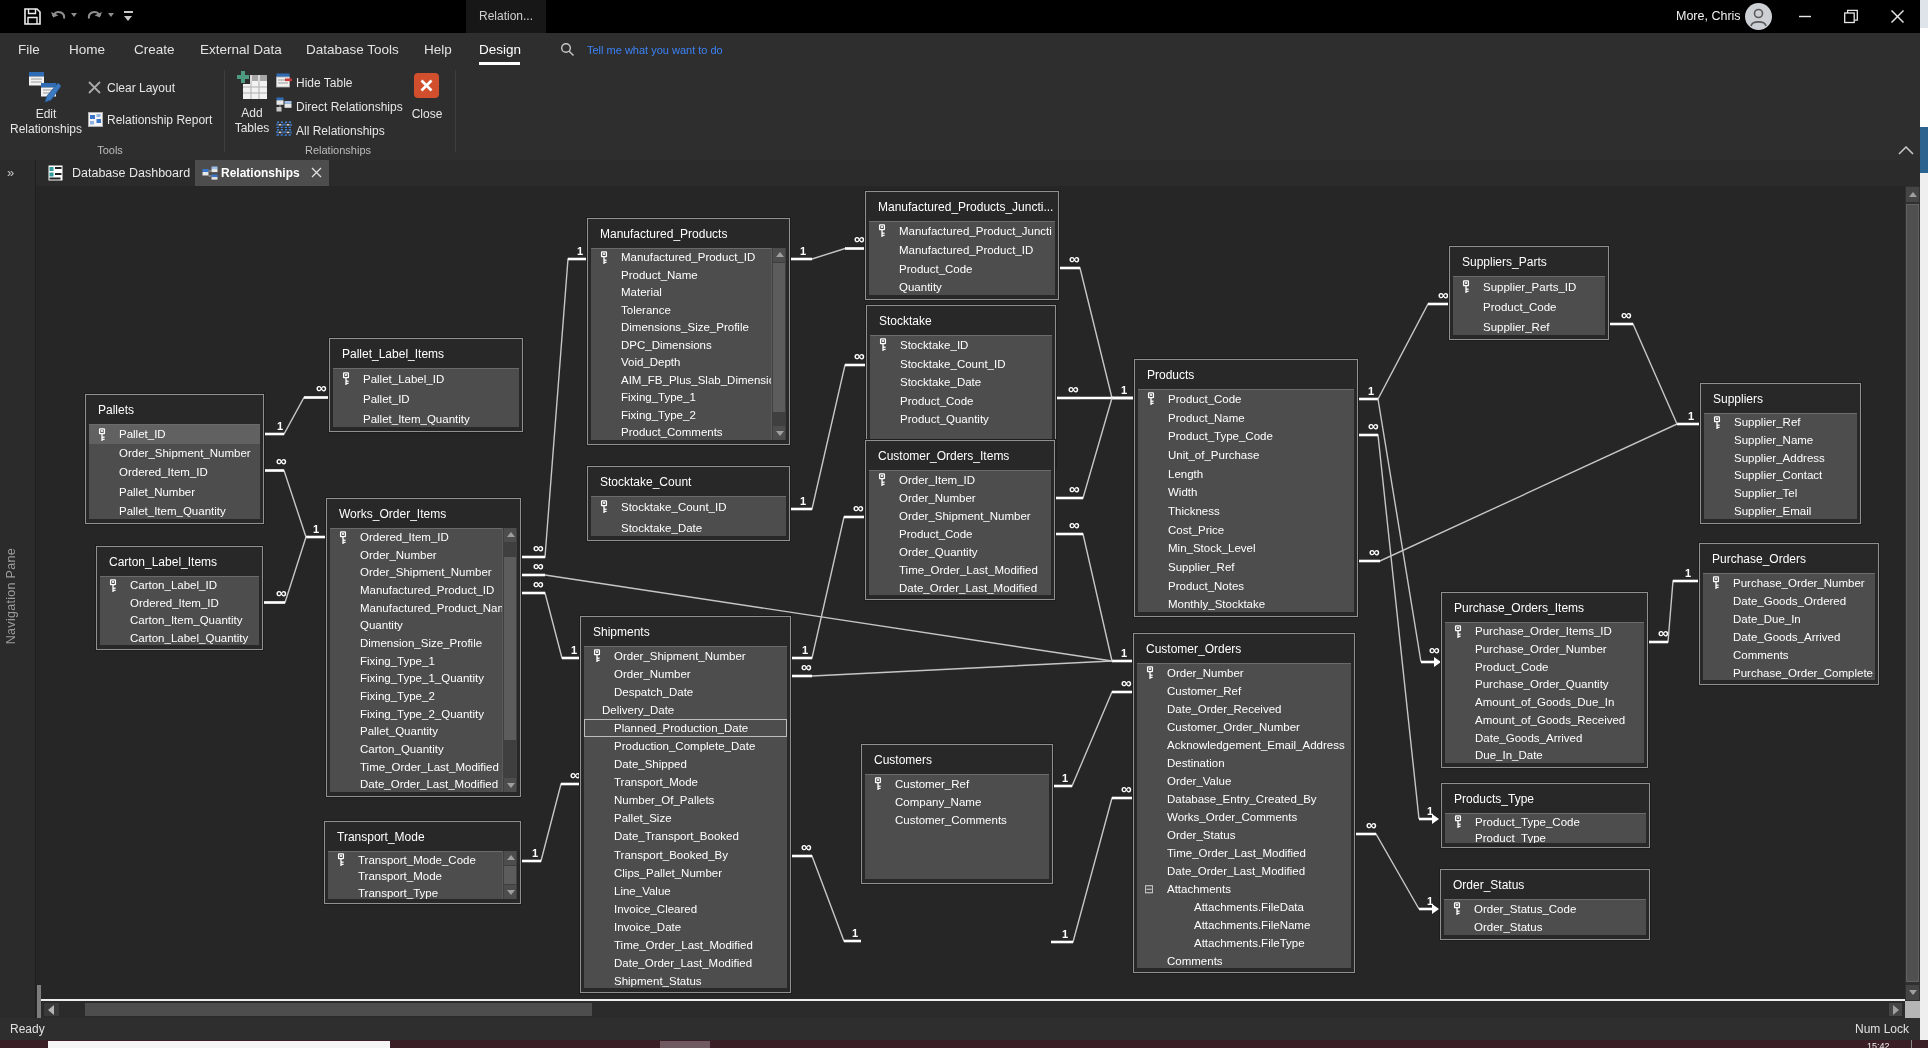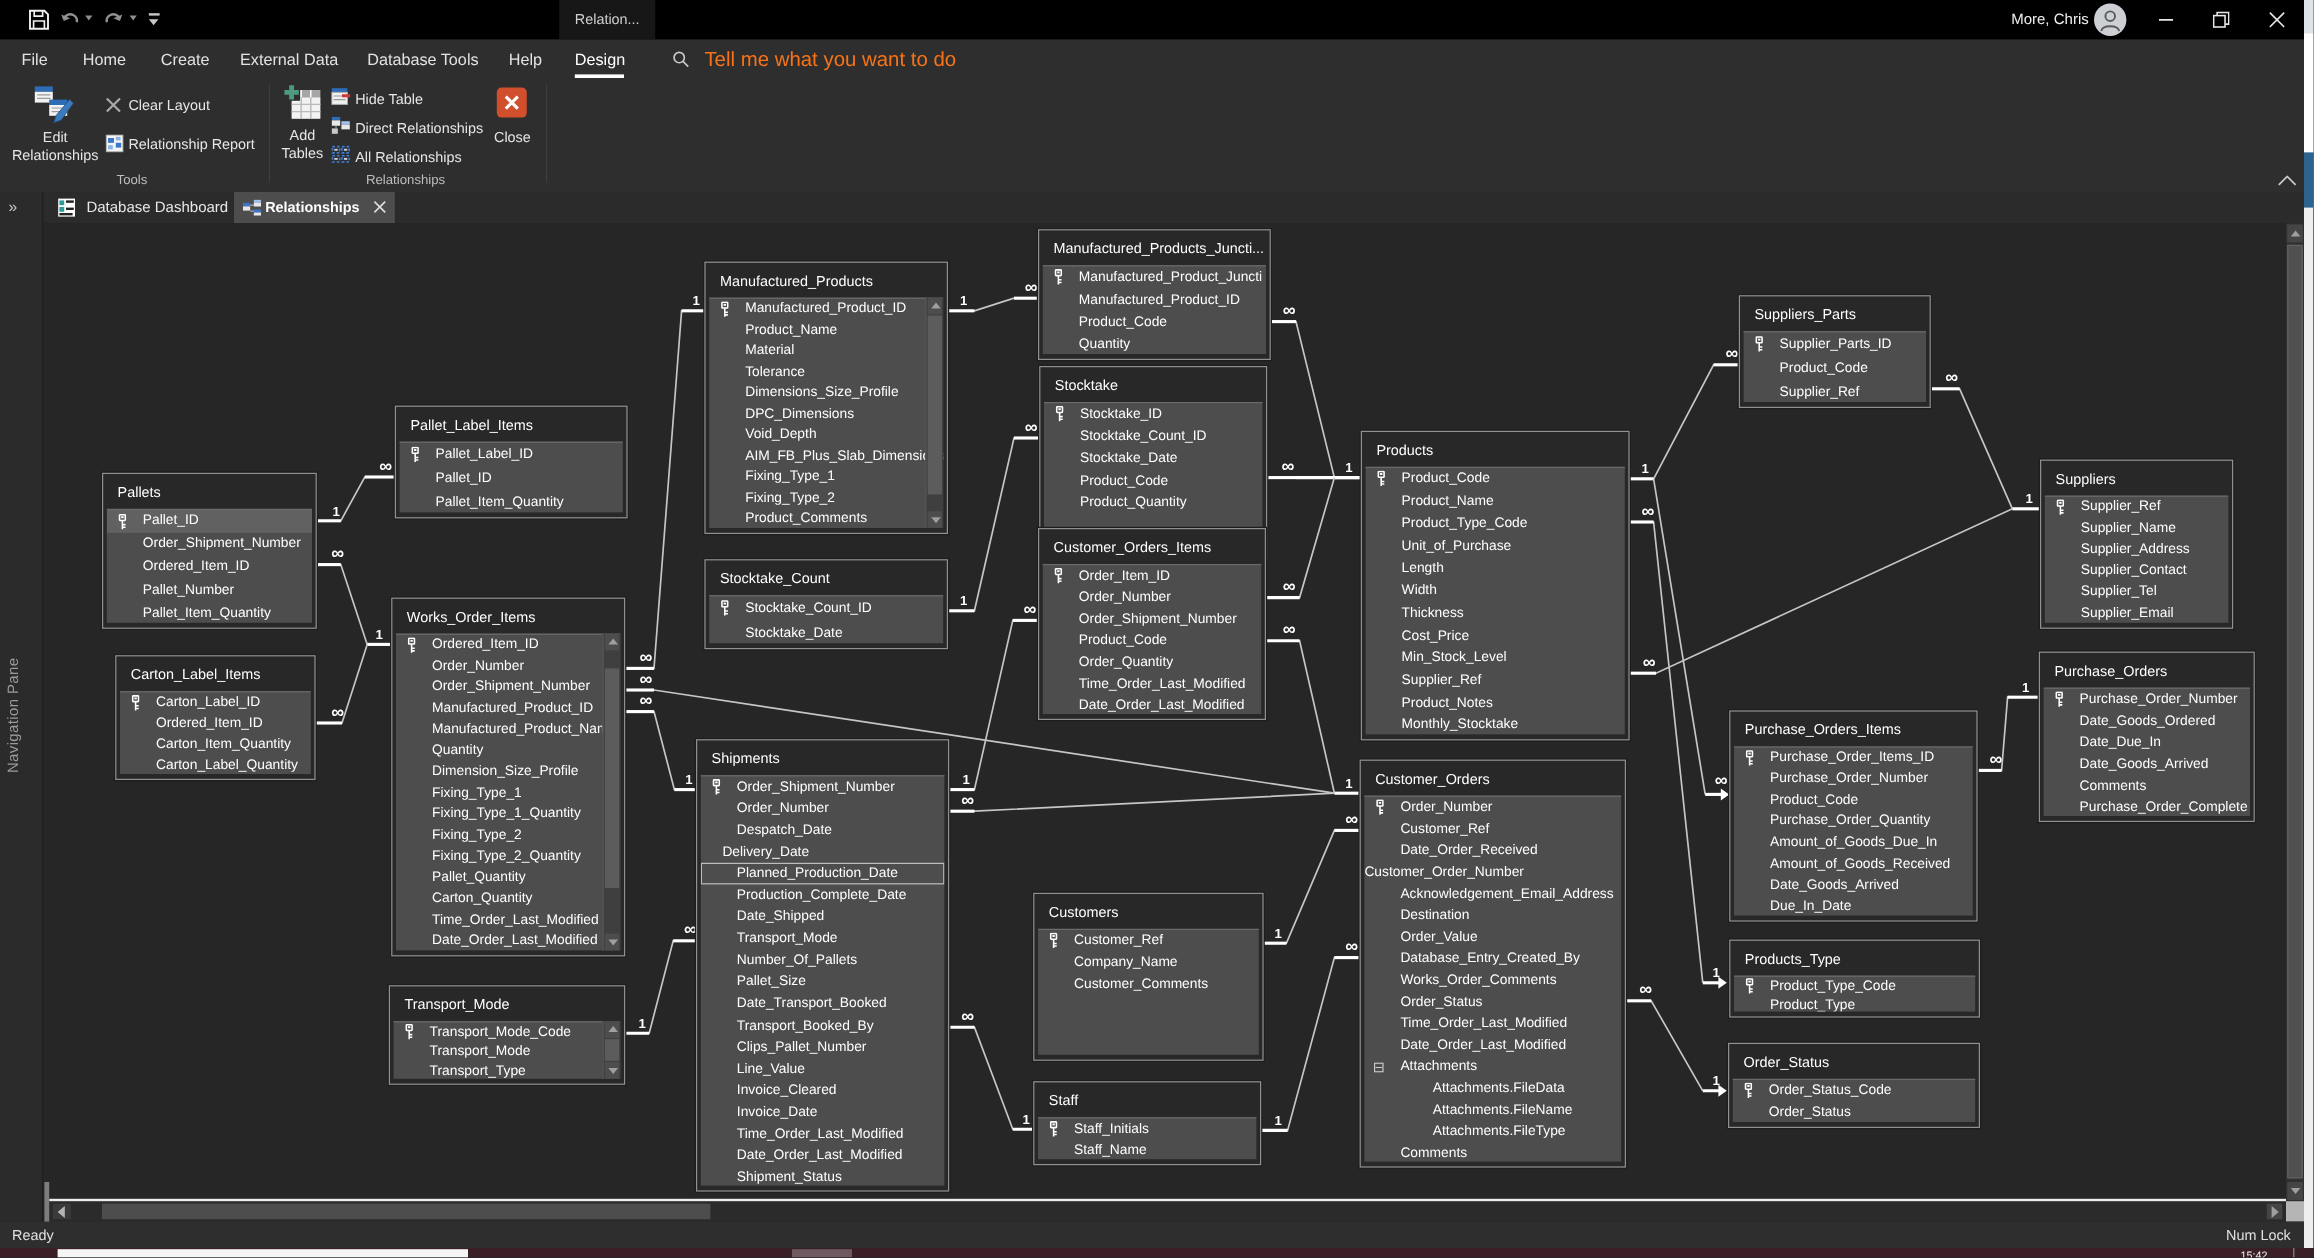--- a/index.html
+++ b/index.html
@@ -112,21 +112,21 @@
       <div class="mi" style="left:134px">Create</div>
       <div class="mi" style="left:200px">External Data</div>
       <div class="mi" style="left:306px">Database Tools</div>
       <div class="mi" style="left:424px">Help</div>
       <div class="mi sel" style="left:479px">Design</div>
       <div id="designline"></div>
       <svg class="abs" style="left:560px;top:9px" width="15" height="15" viewBox="0 0 15 15">
         <circle cx="6" cy="6" r="4.3" fill="none" stroke="#c9c9c9" stroke-width="1.4"></circle>
         <line x1="9.2" y1="9.2" x2="13.5" y2="13.5" stroke="#c9c9c9" stroke-width="1.4"></line>
       </svg>
-      <div class="mi" style="left:587px;color:#f97316;font-size:17px">Tell me what you want to do</div>
+      <div class="mi" style="left:587px;color:#3b82f6;font-size:11px">Tell me what you want to do</div>
     </div>
     <div id="ribbon">
       <svg class="abs" style="left:28px;top:5px" width="36" height="34" viewBox="0 0 36 34">
 <g>
           <rect x="1" y="1" width="15" height="4.5" fill="#2e6db5"></rect>
           <rect x="1" y="5.5" width="15" height="9" fill="#f2f2f2"></rect>
           <line x1="3" y1="8" x2="14" y2="8" stroke="#9a9a9a" stroke-width="1"></line>
           <line x1="3" y1="11" x2="14" y2="11" stroke="#9a9a9a" stroke-width="1"></line>
 <rect x="13" y="12" width="15" height="4.5" fill="#2e6db5"></rect>
           <rect x="13" y="16.5" width="15" height="9" fill="#f2f2f2"></rect>
@@ -608,35 +608,20 @@
               <line x1="4" y1="5.7" x2="4" y2="13"></line>
               <line x1="4" y1="9.2" x2="6.6" y2="9.2"></line>
               <line x1="4" y1="11.4" x2="6.6" y2="11.4"></line>
             </g>
             <rect x="3" y="2.2" width="2" height="1.6" fill="#fff"></rect>
           </svg>Customer_Ref</div>
         <div class="r" style="height:18.10px;line-height:18.10px;padding-left:30px">Company_Name</div>
         <div class="r" style="height:18.10px;line-height:18.10px;padding-left:30px">Customer_Comments</div>
       </div>
     </div>
-    <div class="tbl" style="left:861px;top:901px;width:190px;height:70px">
-      <div class="tt">Staff</div>
-      <div class="tf" style="top:29px">
-        <div class="r" style="height:18.00px;line-height:18.00px;padding-left:30px"><svg class="ki" viewBox="0 0 8 14" width="8" height="14">
-            <g fill="none" stroke="#fff" stroke-width="1.3">
-              <rect x="1.6" y="0.9" width="4.8" height="4.8" rx="0.5"></rect>
-              <line x1="4" y1="5.7" x2="4" y2="13"></line>
-              <line x1="4" y1="9.2" x2="6.6" y2="9.2"></line>
-              <line x1="4" y1="11.4" x2="6.6" y2="11.4"></line>
-            </g>
-            <rect x="3" y="2.2" width="2" height="1.6" fill="#fff"></rect>
-          </svg>Staff_Initials</div>
-        <div class="r" style="height:18.00px;line-height:18.00px;padding-left:30px">Staff_Name</div>
-      </div>
-    </div>
     <div class="tbl" style="left:1134px;top:359px;width:224px;height:258px">
       <div class="tt">Products</div>
       <div class="tf" style="top:29px">
         <div class="r" style="height:18.67px;line-height:18.67px;padding-left:30px"><svg class="ki" viewBox="0 0 8 14" width="8" height="14">
             <g fill="none" stroke="#fff" stroke-width="1.3">
               <rect x="1.6" y="0.9" width="4.8" height="4.8" rx="0.5"></rect>
               <line x1="4" y1="5.7" x2="4" y2="13"></line>
               <line x1="4" y1="9.2" x2="6.6" y2="9.2"></line>
               <line x1="4" y1="11.4" x2="6.6" y2="11.4"></line>
             </g>
@@ -662,21 +647,21 @@
             <g fill="none" stroke="#fff" stroke-width="1.3">
               <rect x="1.6" y="0.9" width="4.8" height="4.8" rx="0.5"></rect>
               <line x1="4" y1="5.7" x2="4" y2="13"></line>
               <line x1="4" y1="9.2" x2="6.6" y2="9.2"></line>
               <line x1="4" y1="11.4" x2="6.6" y2="11.4"></line>
             </g>
             <rect x="3" y="2.2" width="2" height="1.6" fill="#fff"></rect>
           </svg>Order_Number</div>
         <div class="r" style="height:18.00px;line-height:18.00px;padding-left:30px">Customer_Ref</div>
         <div class="r" style="height:18.00px;line-height:18.00px;padding-left:30px">Date_Order_Received</div>
-        <div class="r" style="height:18.00px;line-height:18.00px;">Customer_Order_Number</div>
+        <div class="r" style="height:18.00px;line-height:18.00px;padding-left:30px">Customer_Order_Number</div>
         <div class="r" style="height:18.00px;line-height:18.00px;padding-left:30px">Acknowledgement_Email_Address</div>
         <div class="r" style="height:18.00px;line-height:18.00px;padding-left:30px">Destination</div>
         <div class="r" style="height:18.00px;line-height:18.00px;padding-left:30px">Order_Value</div>
         <div class="r" style="height:18.00px;line-height:18.00px;padding-left:30px">Database_Entry_Created_By</div>
         <div class="r" style="height:18.00px;line-height:18.00px;padding-left:30px">Works_Order_Comments</div>
         <div class="r" style="height:18.00px;line-height:18.00px;padding-left:30px">Order_Status</div>
         <div class="r" style="height:18.00px;line-height:18.00px;padding-left:30px">Time_Order_Last_Modified</div>
         <div class="r" style="height:18.00px;line-height:18.00px;padding-left:30px">Date_Order_Last_Modified</div>
         <div class="r" style="height:18.00px;line-height:18.00px;padding-left:30px"><span class="exp">⊟</span>Attachments</div>
         <div class="r" style="height:18.00px;line-height:18.00px;padding-left:57px">Attachments.FileData</div>

